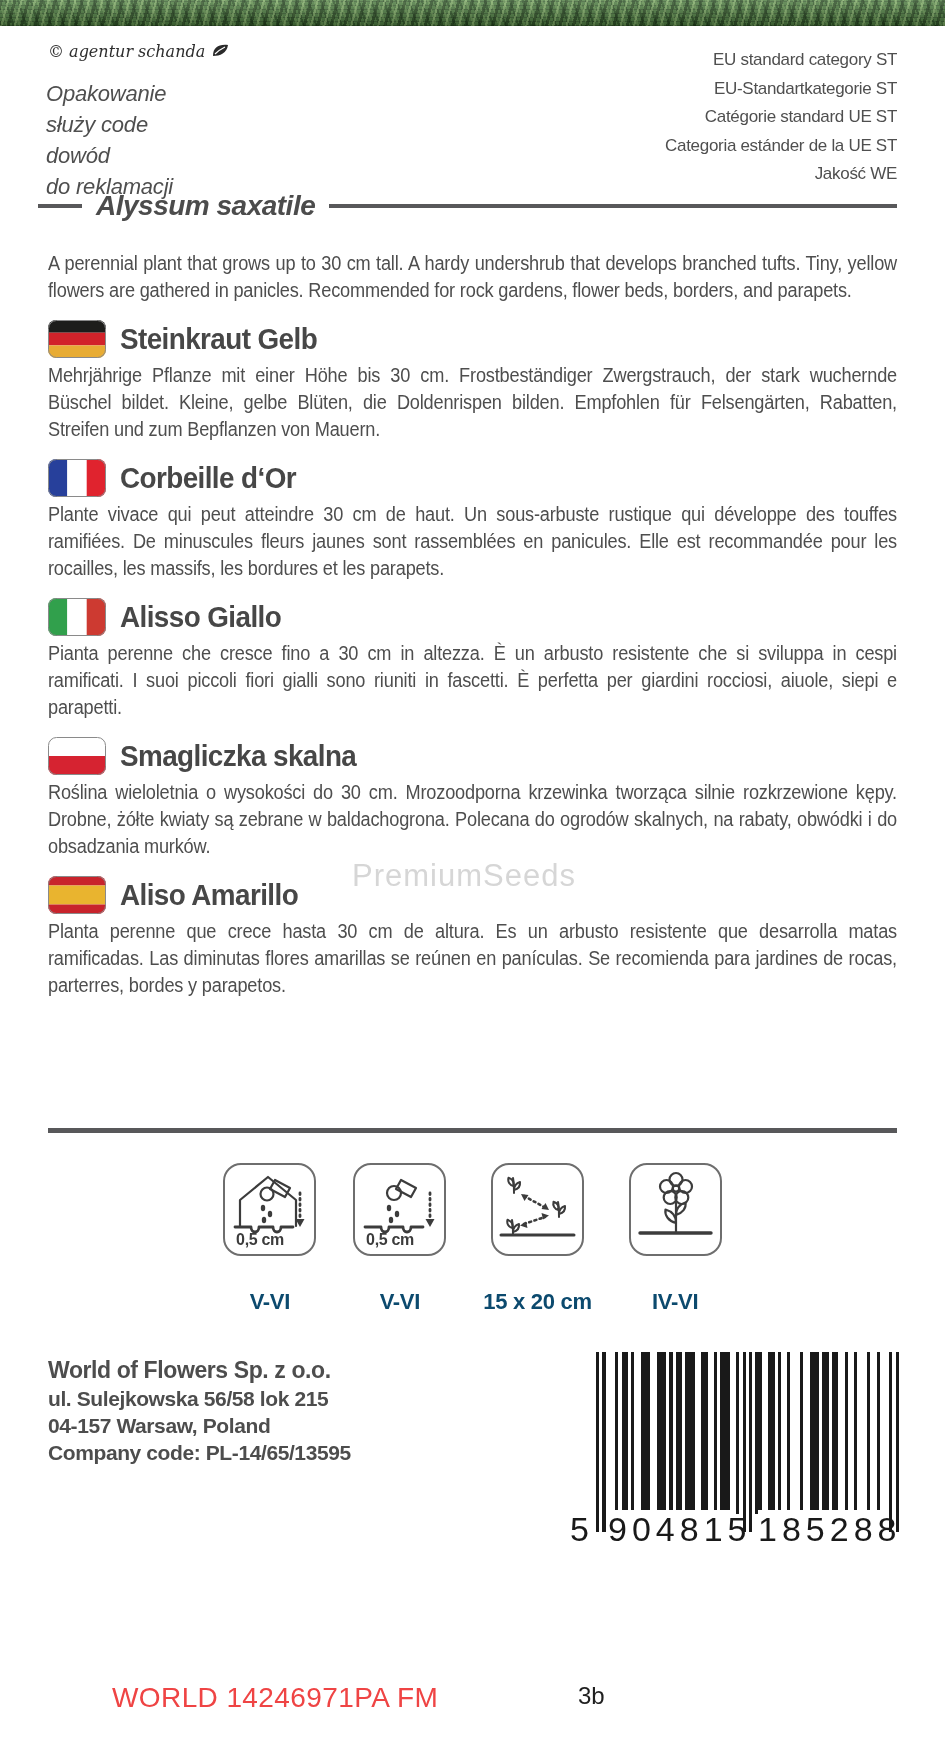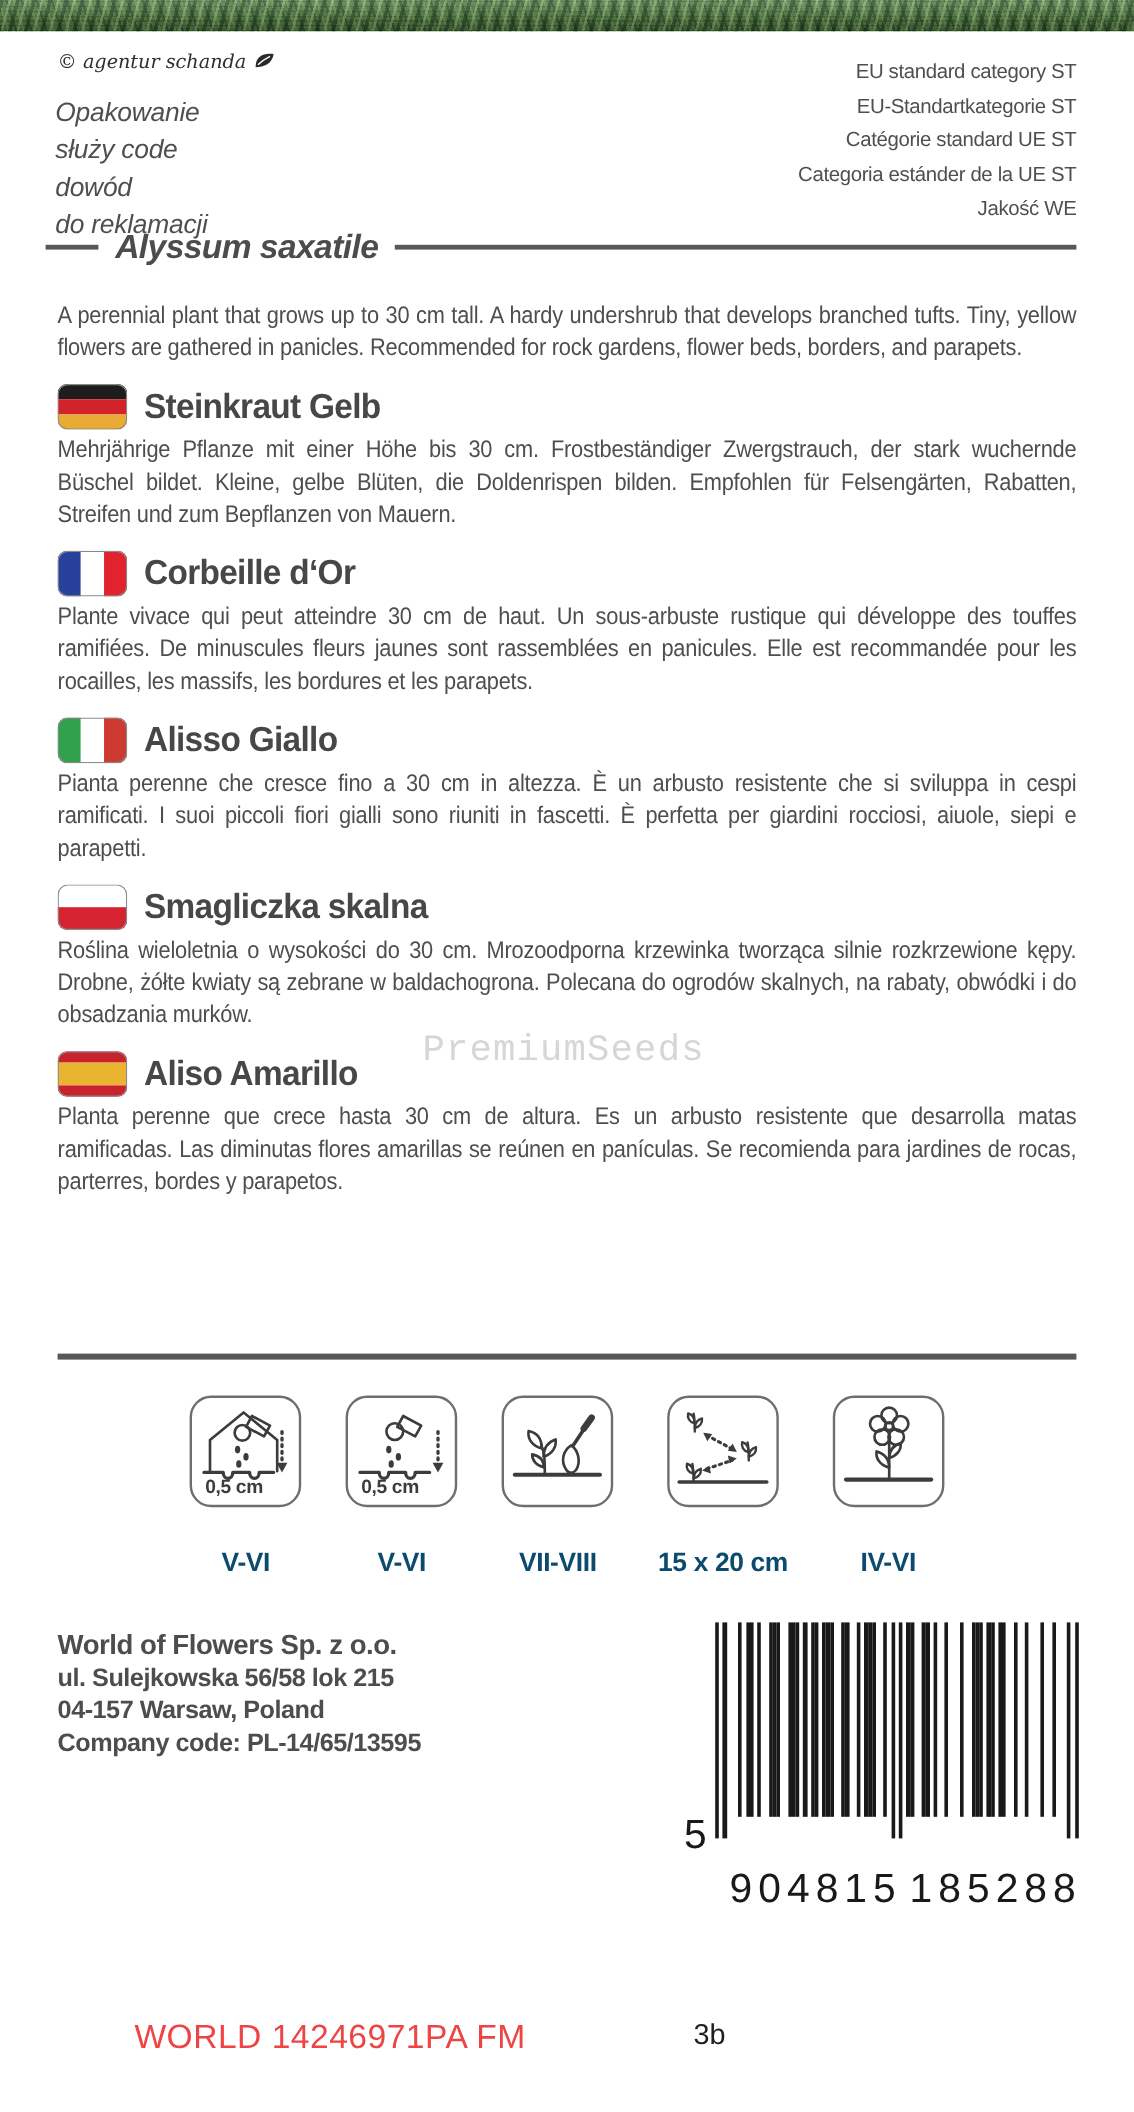--- a/index.html
+++ b/index.html
@@ -45,21 +45,21 @@
     margin:0;font-size:29px;font-weight:bold;color:#474747;letter-spacing:-0.6px;
     transform:scaleX(0.96);transform-origin:0 50%;white-space:nowrap;
   }
   .flag{flex:0 0 auto;display:block;}
   .section p{
     margin:0;font-size:20px;line-height:27px;color:#4e4e4e;text-align:justify;
     letter-spacing:-0.2px;width:935px;transform:scaleX(0.908);transform-origin:0 0;
   }
   .watermark{
     position:absolute;left:352px;top:858px;font-size:31px;color:#bdbdbd;
-    opacity:.62;letter-spacing:1px;pointer-events:none;font-family:Liberation Mono, monospace;
+    opacity:.62;letter-spacing:1px;pointer-events:none;
   }
   .divider{position:absolute;left:48px;top:1128px;width:849px;height:5px;background:#58585a;}
   .pictos{
     position:absolute;left:0;top:1163px;width:945px;display:flex;
     justify-content:center;gap:37px;
   }
   .picto{display:flex;flex-direction:column;align-items:center;}
   .picto-box{
     width:93px;height:93px;border:2px solid #6e6e6e;border-radius:18px;
     position:relative;box-sizing:border-box;background:#fff;
@@ -74,21 +74,21 @@
   .company .co-name{font-size:23px;font-weight:bold;line-height:29px;letter-spacing:-0.4px;}
   .company .co-line{font-size:21px;font-weight:bold;line-height:27px;letter-spacing:-0.4px;}
   .barcode{position:absolute;left:570px;top:1352px;width:330px;height:205px;}
   .bc-bars{position:absolute;left:26px;top:0;display:flex;align-items:flex-start;}
   .bc-bar{flex:0 0 auto;}
   .bc-first{
     position:absolute;left:0;top:158px;font-size:34px;color:#191919;
   }
   .bc-left,.bc-right{
     position:absolute;top:158px;font-size:34px;color:#191919;text-align:left;
-    background:#fff;letter-spacing:5px;margin-top:45px;
+    background:#fff;letter-spacing:5px;
   }
   .bc-left{left:38px;width:128px;}
   .bc-right{left:188px;width:128px;}
   .footer-left{position:absolute;left:112px;top:1682px;font-size:28px;color:#ef4444;letter-spacing:0.4px;}
   .footer-right{position:absolute;left:578px;top:1682px;font-size:24px;color:#1f1f1f;}
   .leaf-logo{display:inline-block;}
 </style>
 </head>
 <body>
 
@@ -266,35 +266,20 @@
         <ellipse cx="36" cy="55" rx="2.2" ry="3.2" fill="#3c3c3c" stroke="none"></ellipse>
         <path d="M10,62 h16 a4,5 0 0 0 8,0 h14 a4,5 0 0 0 8,0 h12" stroke-width="2.8"></path>
         <line x1="75" y1="28" x2="75" y2="54" stroke-width="2.8" stroke-dasharray="1.5,4"></line>
         <path d="M75,62 l-4.5,-8 h9 z" fill="#3c3c3c" stroke="none"></path>
       </svg>
       <span class="picto-inner-label">0,5 cm</span>
     </div>
     <div class="picto-label">V-VI</div>
   </div>
 
-  <div class="picto">
-    <div class="picto-box">
-      <svg width="89" height="89" viewBox="0 0 89 89" fill="none" stroke="#3c3c3c" stroke-width="2.2" stroke-linecap="round" stroke-linejoin="round">
-        <line x1="9" y1="64" x2="80" y2="64" stroke-width="3.4"></line>
-        <path d="M34,64 C34,52 34,46 31,39"></path>
-        <path d="M31.5,42 C23.5,40 19.5,34 20.5,27.5 C27.5,29 31.5,34 31.5,42 Z"></path>
-        <path d="M33,49 C40,46.5 44,41 43,34.5 C37,36.5 33,41 33,49 Z"></path>
-        <path d="M33.5,58 C27,56 23.5,52 23.5,47 C29.5,48 33,52 33.5,58 Z"></path>
-        <path d="M52,60 C47,53 49,44 56,39.5 C62.5,44 64,54 60,60 C57.5,63 54,63 52,60 Z"></path>
-        <line x1="58" y1="39" x2="68" y2="24" stroke-width="3"></line>
-        <line x1="66.5" y1="25.5" x2="73" y2="16.5" stroke-width="5.5"></line>
-      </svg>
-    </div>
-    <div class="picto-label">VII-VIII</div>
-  </div>
 
   <div class="picto">
     <div class="picto-box">
       <svg width="89" height="89" viewBox="0 0 89 89" fill="none" stroke="#3c3c3c" stroke-width="2" stroke-linecap="round" stroke-linejoin="round">
         <defs>
           <g id="sprout4">
             <path d="M6,16 C6,10 6,6 5,1"></path>
             <path d="M5.5,9 C1.5,8 -0.5,4.5 0.5,0.8 C4.5,2 6,5 5.5,9 Z"></path>
             <path d="M6,13 C10,12 12.5,9 12,5 C8.5,6 6.2,9 6,13 Z"></path>
           </g>

